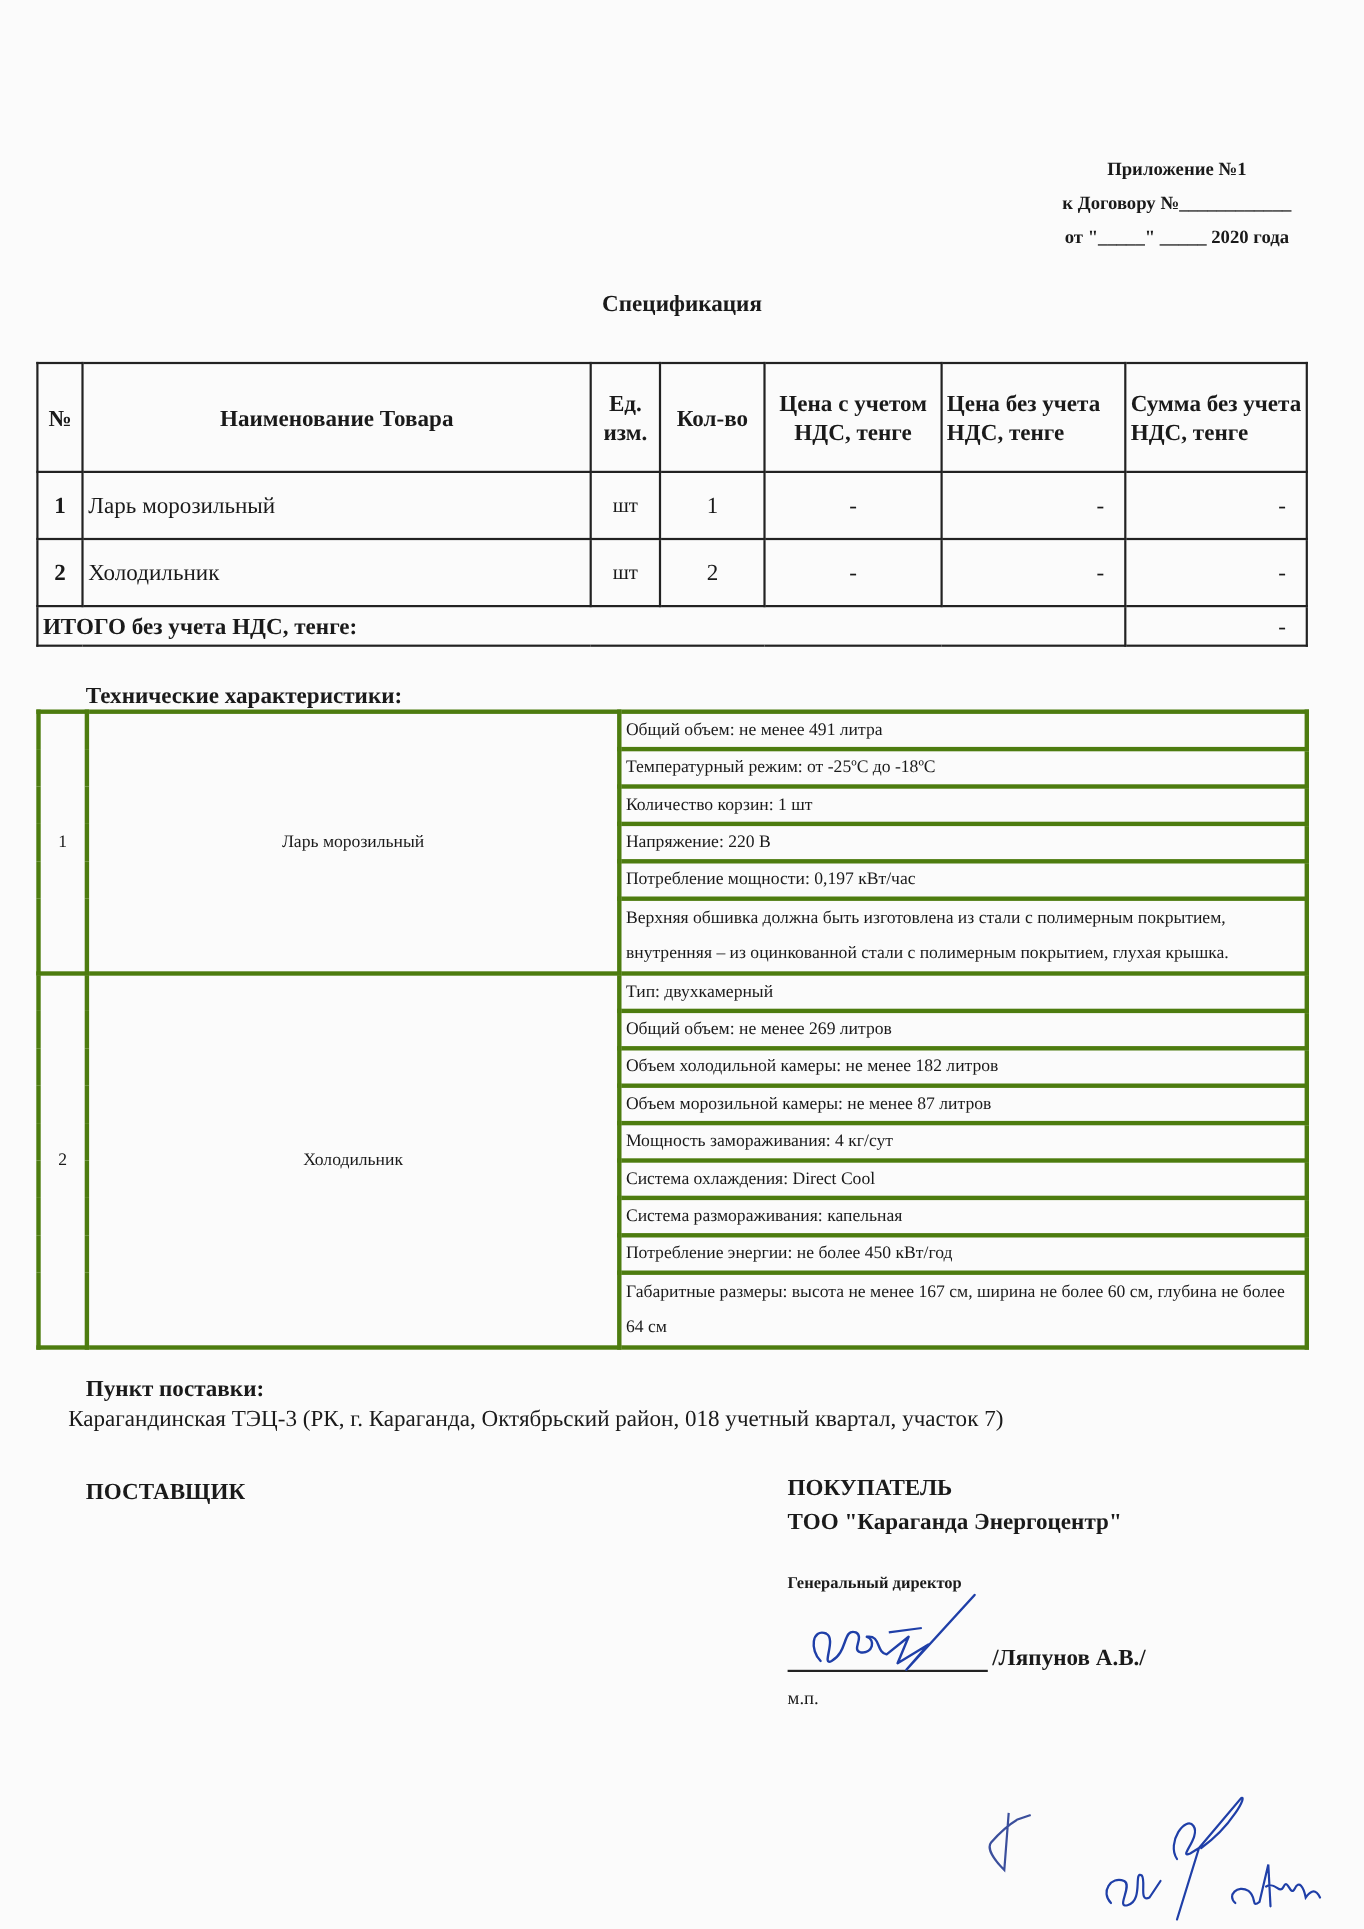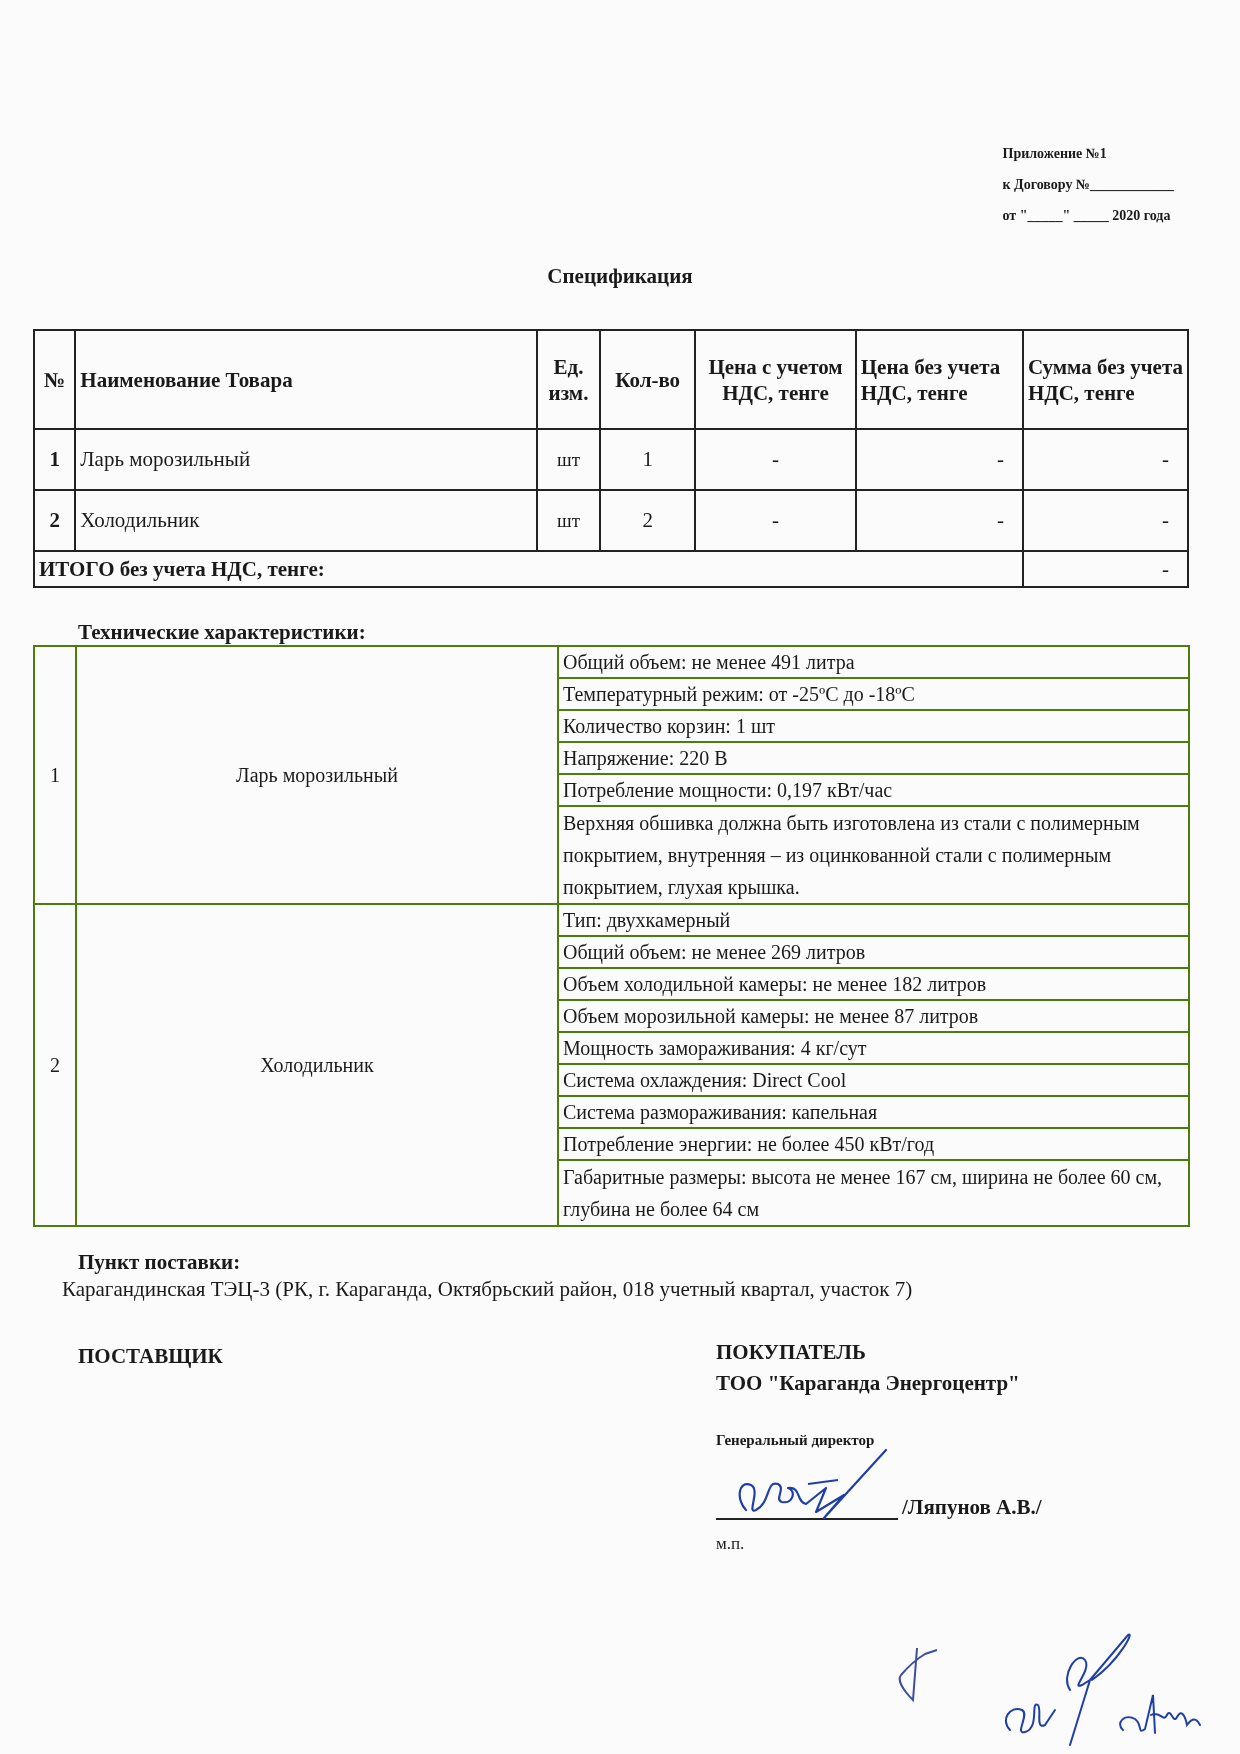--- a/index.html
+++ b/index.html
@@ -5,21 +5,21 @@
   html, body { margin: 0; padding: 0; }
   body {
     width: 1240px; height: 1754px; position: relative; overflow: hidden;
     background: #fbfbfb;
     font-family: "Liberation Serif", "DejaVu Serif", serif;
     color: #1a1a1a;
   }
   .abs { position: absolute; }
 
   
-  .hdr { right: 66px; text-align: left; font-size: 14px; font-weight: bold; line-height: 31px; }
+  .hdr { right: 66px; text-align: center; font-size: 17px; font-weight: bold; line-height: 31px; }
   .hdr-line { white-space: pre; }
 
   .title { left: 0; width: 1240px; top: 264px; text-align: center; font-size: 21px; font-weight: bold; }
 
   
   table { border-collapse: collapse; }
   .spec { left: 33px; top: 329px; width: 1156px; }
   .spec td, .spec th {
     border: 2px solid #222; font-size: 21px; padding: 0 4px;
   }
@@ -36,21 +36,21 @@
   .c-sum { width: 147px; text-align: right; }
   .spec td.c-p1 { text-align: center; }
   .spec td.c-p2, .spec td.c-sum { text-align: right; padding-right: 18px; }
   .spec td.c-name { font-weight: normal; }
   .spec td.total-label { text-align: left; font-weight: bold; padding-right: 10px; }
   .spec td.c-unit { font-size: 19px; }
 
   
   .tech-heading { left: 78px; top: 620px; font-size: 21px; font-weight: bold; }
   .tech { left: 33px; top: 645px; width: 1157px; }
-  .tech td { border: 2px solid #4d7c0f; font-size: 20px; vertical-align: middle; }
+  .tech td { border: 4px solid #4d7c0f; font-size: 16px; vertical-align: middle; }
   .tech .t-no { width: 38px; text-align: center; }
   .tech .t-name { width: 478px; text-align: center; }
   .tech .t-spec { padding: 0 4px; line-height: 30px; height: 29px; }
   .tech .t-spec.multi { line-height: 32px; padding: 0 4px; }
 
   
   .deliv-h { left: 78px; top: 1250px; font-size: 21px; font-weight: bold; }
   .deliv-v { left: 62px; top: 1277px; font-size: 21px; }
 
   
@@ -70,21 +70,21 @@
   <div class="hdr-line">к Договору №____________</div>
   <div class="hdr-line">от "_____" _____ 2020 года</div>
 </div>
 
 <div class="abs title">Спецификация</div>
 
 <table class="abs spec">
   <tbody>
       <tr class="hrow">
     <th class="c-no">№</th>
-    <th class="c-name" style="text-align:left">Наименование Товара</th>
+    <th class="c-name" style="text-align:center">Наименование Товара</th>
     <th class="c-unit">Ед. изм.</th>
     <th class="c-qty">Кол-во</th>
     <th class="c-p1">Цена с учетом НДС, тенге</th>
     <th class="c-p2" style="text-align:left">Цена без учета НДС, тенге</th>
     <th class="c-sum" style="text-align:left">Сумма без учета НДС, тенге</th>
   </tr>
   <tr class="drow">
     <td class="c-no">1</td>
     <td class="c-name">Ларь морозильный</td>
     <td class="c-unit">шт</td>

